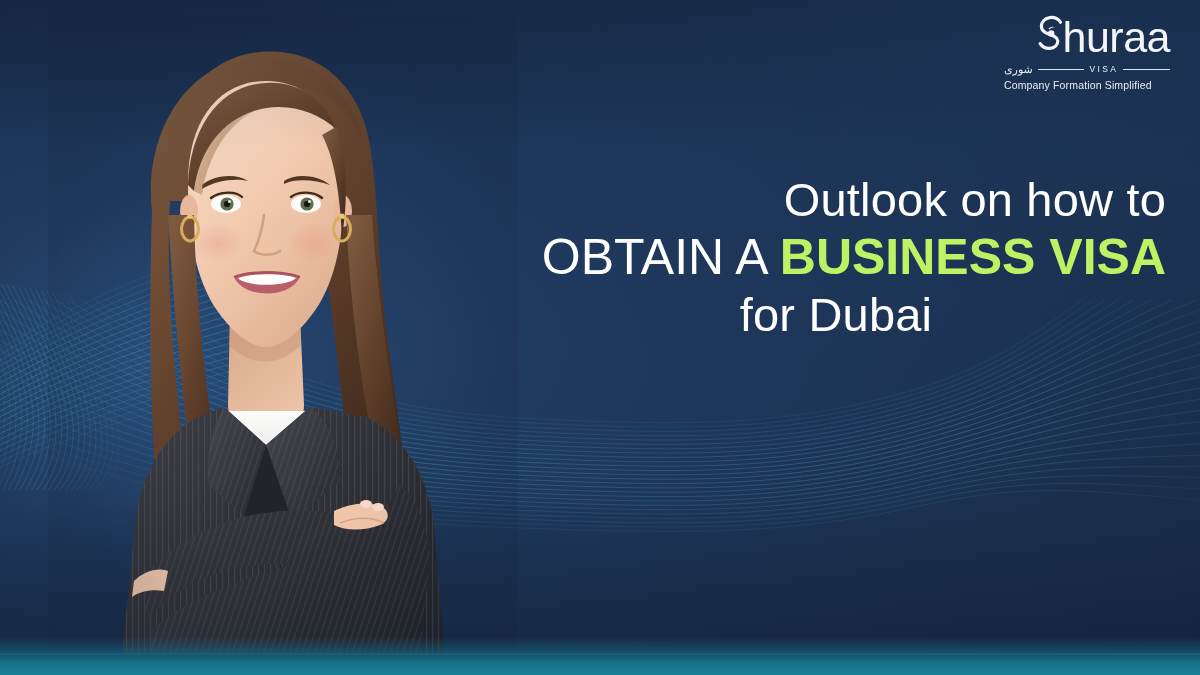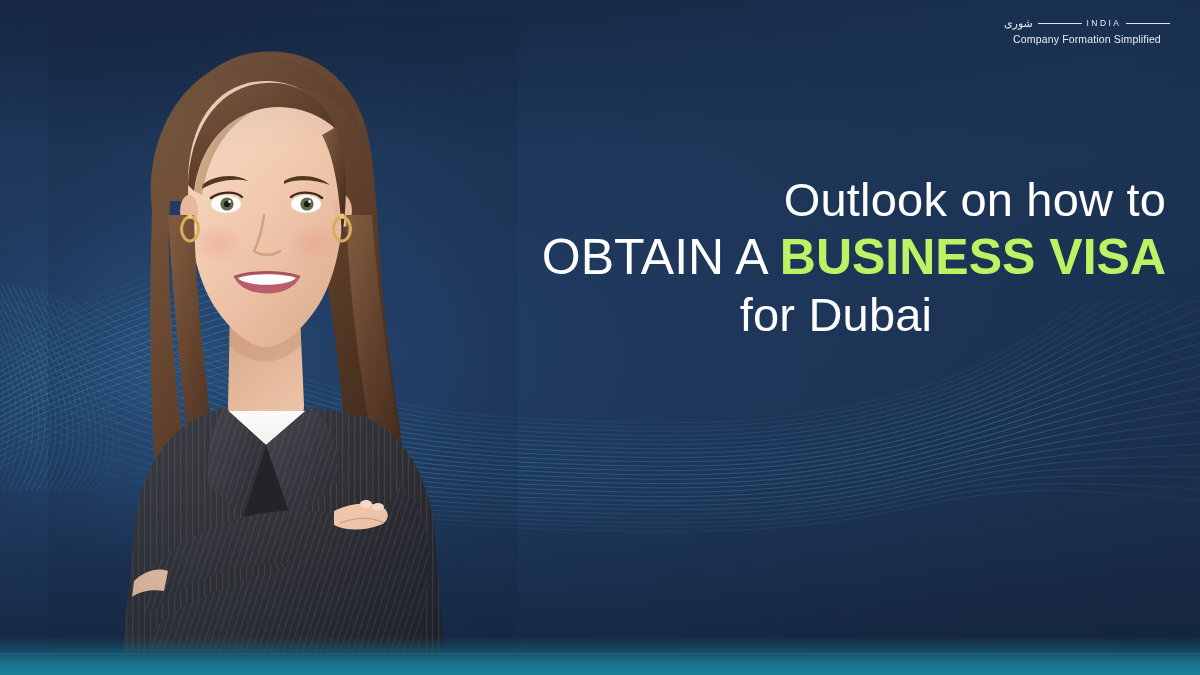--- a/index.html
+++ b/index.html
@@ -128,21 +128,21 @@
     font-size: 8.5px;
     letter-spacing: 2.4px;
     color: #eaf0f6;
     line-height: 16px;
   }
   .logo-tag {
     margin-top: 2px;
     font-size: 10.5px;
     letter-spacing: 0.15px;
     color: #e9eef5;
-    text-align: center;
+    text-align: left;
     padding-right: 2px;
     white-space: nowrap;
   }
 
   
   .headline {
     position: absolute;
     right: 34px;
     top: 176px;
     width: 660px;
@@ -424,24 +424,33 @@
 
       <path d="M86 566 C96 556 110 552 120 556 L116 576 C104 574 92 576 84 582 Z" fill="#edc3a8"></path>
 
       <path d="M0 0 H470 V660 H0 Z" fill="url(#shadowEdge)" opacity="0.25"></path>
     </svg>
   </div>
 
   <div class="footer-bar"></div>
 
   <div class="logo">
+    <div class="logo-word">
+      <svg class="s-glyph" width="26" height="40" viewBox="0 0 26 40" aria-hidden="true">
+        <path d="M22.5 8.2 C19.8 4.6 15.6 3.0 11.6 3.6 C6.6 4.4 3.2 8.2 3.4 12.6
+                 C3.6 16.6 6.6 18.8 11.2 20.2 C16.4 21.8 19.6 23.4 19.8 27.0
+                 C20.0 31.0 16.4 34.2 11.8 34.4 C7.6 34.6 4.2 32.8 2.2 29.6" fill="none" stroke="#f2f5f9" stroke-width="3.2" stroke-linecap="round"></path>
+        <path d="M10.4 14.6 C12.8 12.4 16.0 12.0 18.2 13.8 C16.0 12.8 13.2 13.4 11.6 15.6 Z" fill="#f2f5f9"></path>
+        <circle cx="13.2" cy="19.4" r="3.2" fill="#f2f5f9"></circle>
+      </svg><span>huraa</span>
+    </div>
     <div class="logo-mid">
       <span class="logo-ar">شورى</span>
       <span class="logo-rule"></span>
-      <span class="logo-india">INDIA</span>
+      <span class="logo-india">VISA</span>
       <span class="logo-rule"></span>
     </div>
     <div class="logo-tag">Company Formation Simplified</div>
   </div>
 
   <div class="headline">
     <span class="hl-line hl-1">Outlook on how to</span>
     <span class="hl-line hl-2"><span class="plain">OBTAIN A </span><span class="accent" style="color: #bef264;">BUSINESS VISA</span></span>
     <span class="hl-line hl-3">for Dubai</span>
   </div>

